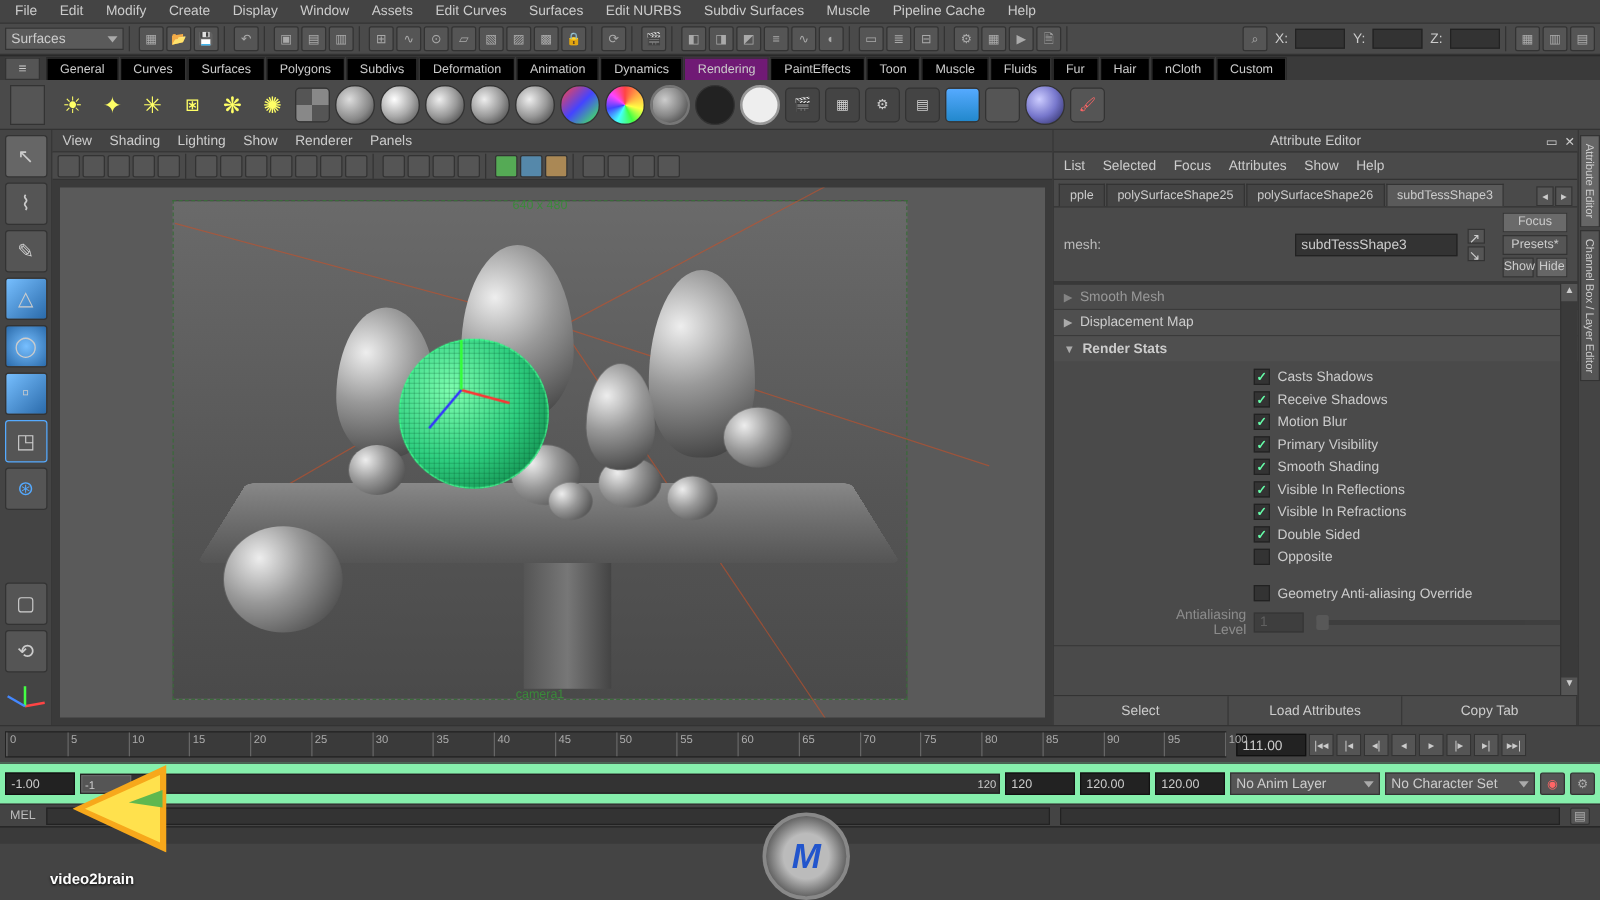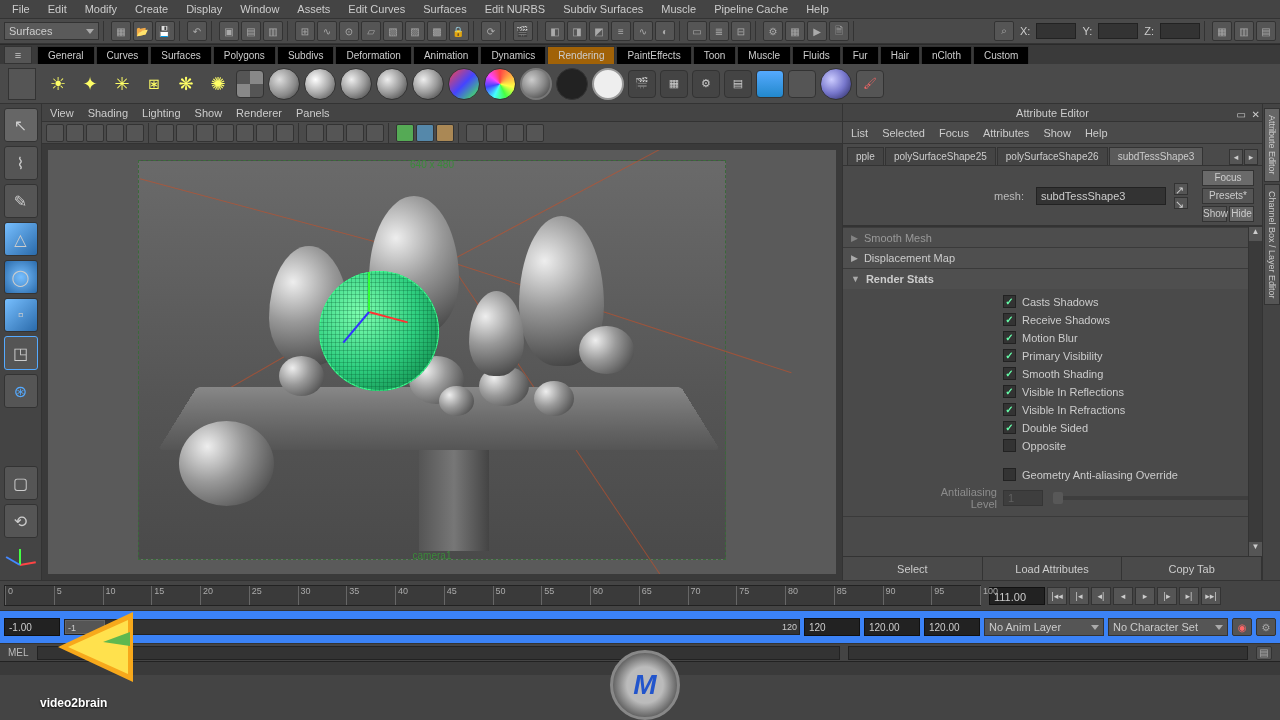--- a/index.html
+++ b/index.html
@@ -9,21 +9,21 @@
 .menubar span { padding:2px 8px; cursor:pointer; }
 .dropdown-row { height:26px; background:#4a4a4a; border-top:1px solid #333; border-bottom:1px solid #333; padding:0 4px; gap:2px; }
 .combo { width:95px; height:18px; background:#5a5a5a; border:1px solid #333; display:flex; align-items:center; padding:0 4px; justify-content:space-between; }
 .combo .arrow { width:0; height:0; border-left:4px solid transparent; border-right:4px solid transparent; border-top:5px solid #aaa; }
 .tool-icon { width:20px; height:20px; background:#555; border:1px solid #333; border-radius:2px; display:flex; align-items:center; justify-content:center; font-size:10px; color:#aaa; }
 .tool-sep { width:4px; height:20px; border-left:1px solid #333; margin:0 2px; }
 .xyz-label { padding:0 4px; color:#ccc; }
 .xyz-field { width:40px; height:16px; background:#333; border:1px solid #222; }
 .shelf-tabs { height:20px; background:#3a3a3a; display:flex; gap:1px; padding:0 4px; align-items:flex-end; border-top:1px solid #2a2a2a; }
 .shelf-tab { padding:3px 10px; background:#000000; border:1px solid #333; border-bottom:none; cursor:pointer; font-size:10px; }
-.shelf-tab.active { background:#a16207; }
+.shelf-tab.active { background:#701a75; }
 .shelf-icons { height:40px; background:#4a4a4a; display:flex; align-items:center; padding:0 8px; gap:4px; border-bottom:1px solid #333; }
 .shelf-btn { width:32px; height:32px; border-radius:16px; background:#888; border:1px solid #333; }
 .shelf-light { width:28px; height:28px; display:flex; align-items:center; justify-content:center; font-size:18px; color:#ff8; }
 .main-area { display:flex; height:476px; }
 .left-toolbar { width:42px; background:#444; border-right:1px solid #333; display:flex; flex-direction:column; align-items:center; padding:4px 0; gap:4px; }
 .lt-btn { width:34px; height:34px; background:#555; border:1px solid #333; border-radius:3px; display:flex; align-items:center; justify-content:center; font-size:16px; }
 .viewport-container { flex:1; display:flex; flex-direction:column; background:#3a3a3a; }
 .vp-menu { height:18px; background:#444; display:flex; align-items:center; padding:0 8px; gap:14px; border-bottom:1px solid #333; }
 .vp-toolbar { height:22px; background:#4a4a4a; display:flex; align-items:center; padding:0 4px; gap:2px; border-bottom:1px solid #333; }
 .vp-tool { width:18px; height:18px; background:#555; border:1px solid #333; border-radius:2px; }
@@ -32,42 +32,42 @@
 .vp-label { position:absolute; left:50%; transform:translateX(-50%); color:#3a8a3a; font-size:10px; }
 .right-panel { width:420px; background:#4a4a4a; border-left:1px solid #333; display:flex; flex-direction:column; }
 .rp-title { height:18px; background:#444; text-align:center; line-height:18px; border-bottom:1px solid #333; position:relative; }
 .rp-menu { height:22px; display:flex; align-items:center; padding:0 8px; gap:14px; border-bottom:1px solid #333; }
 .rp-tabs { height:22px; display:flex; align-items:flex-end; padding:0 4px; gap:1px; border-bottom:1px solid #333; }
 .rp-tab { padding:3px 8px; background:#444; border:1px solid #333; border-bottom:none; font-size:10px; }
 .rp-tab.active { background:#5a5a5a; }
 .rp-tab-nav { margin-left:auto; display:flex; gap:1px; }
 .rp-tab-nav div { width:14px; height:16px; background:#555; border:1px solid #333; text-align:center; line-height:14px; font-size:9px; }
 .rp-mesh-row { height:60px; display:flex; align-items:center; padding:0 8px; gap:6px; border-bottom:1px solid #333; position:relative; }
-.rp-mesh-row .lbl { flex:1; text-align:right; padding-right:6px; color:#bbb; }
+.rp-mesh-row .lbl { flex:1; text-align:left; padding-right:6px; color:#bbb; }
 .rp-mesh-row input { width:130px; height:18px; background:#333; border:1px solid #222; color:#ccc; padding:0 4px; }
 .rp-side-btns { display:flex; flex-direction:column; gap:2px; margin-left:8px; }
 .rp-side-btn { width:52px; height:16px; background:#555; border:1px solid #333; text-align:center; line-height:14px; font-size:10px; }
 .rp-side-btn.focus { background:#6a6a6a; }
 .rp-section { border-bottom:1px solid #3a3a3a; }
 .rp-section-hdr { height:20px; display:flex; align-items:center; padding:0 8px; gap:6px; background:#4f4f4f; cursor:pointer; }
 .rp-section-hdr .tri { font-size:9px; color:#aaa; }
 .rp-section-body { padding:6px 8px 6px 160px; display:flex; flex-direction:column; gap:5px; }
 .chk-row { display:flex; align-items:center; gap:6px; }
 .chk { width:13px; height:13px; background:#333; border:1px solid #222; display:flex; align-items:center; justify-content:center; color:#6fa; font-size:10px; font-weight:bold; }
 .rp-buttons { height:24px; display:flex; border-top:1px solid #333; margin-top:auto; }
 .rp-buttons div { flex:1; text-align:center; line-height:24px; border-right:1px solid #333; background:#4a4a4a; cursor:pointer; }
 .right-strip { width:18px; background:#444; border-left:1px solid #333; display:flex; flex-direction:column; align-items:center; padding-top:4px; }
 .right-strip .vtab { writing-mode:vertical-rl; font-size:9px; padding:6px 2px; background:#555; border:1px solid #333; margin-bottom:2px; }
 .timeline { height:30px; background:#444; border-top:1px solid #333; display:flex; }
 .time-ruler { flex:1; position:relative; background:#3a3a3a; margin:4px; border:1px solid #222; }
 .tick { position:absolute; top:0; height:100%; border-left:1px solid #666; font-size:9px; color:#aaa; padding-left:2px; }
 .time-controls { width:295px; display:flex; align-items:center; gap:2px; padding:0 4px; }
 .tc-field { width:56px; height:18px; background:#222; border:1px solid #111; color:#ccc; padding:0 4px; line-height:18px; }
 .tc-btn { width:20px; height:18px; background:#555; border:1px solid #333; display:flex; align-items:center; justify-content:center; font-size:9px; }
-.range-row { height:24px; background:#3b82f6; border-top:1px solid #333; display:flex; align-items:center; padding:16px 4px; gap:4px; }
+.range-row { height:24px; background:#86efac; border-top:1px solid #333; display:flex; align-items:center; padding:16px 4px; gap:4px; }
 .range-field { width:56px; height:18px; background:#222; border:1px solid #111; color:#ccc; padding:0 4px; line-height:18px; font-size:10px; }
 .range-slider { flex:1; height:16px; background:#333; border:1px solid #222; position:relative; }
 .range-slider .thumb { position:absolute; left:0; width:40px; height:100%; background:#555; border:1px solid #666; font-size:9px; text-align:left; padding-left:2px; line-height:14px; }
 .range-combo { width:120px; height:18px; background:#555; border:1px solid #333; display:flex; align-items:center; padding:0 4px; justify-content:space-between; font-size:10px; }
 .cmd-row { height:18px; background:#444; border-top:1px solid #333; display:flex; align-items:center; padding:0 8px; gap:8px; }
 .cmd-row .mel { font-size:10px; color:#bbb; }
 .watermark { position:absolute; left:40px; bottom:10px; font-size:12px; font-weight:bold; color:#fff; text-shadow:0 1px 2px #000; z-index:100; }
 .logo-circle { position:absolute; left:610px; bottom:0px; width:70px; height:70px; border-radius:50%; background:radial-gradient(circle,#bbb 40%,#666 70%,#333 100%); border:3px solid #888; z-index:100; display:flex; align-items:center; justify-content:center; font-size:28px; font-weight:bold; color:#2255cc; font-style:italic; }
 
 

